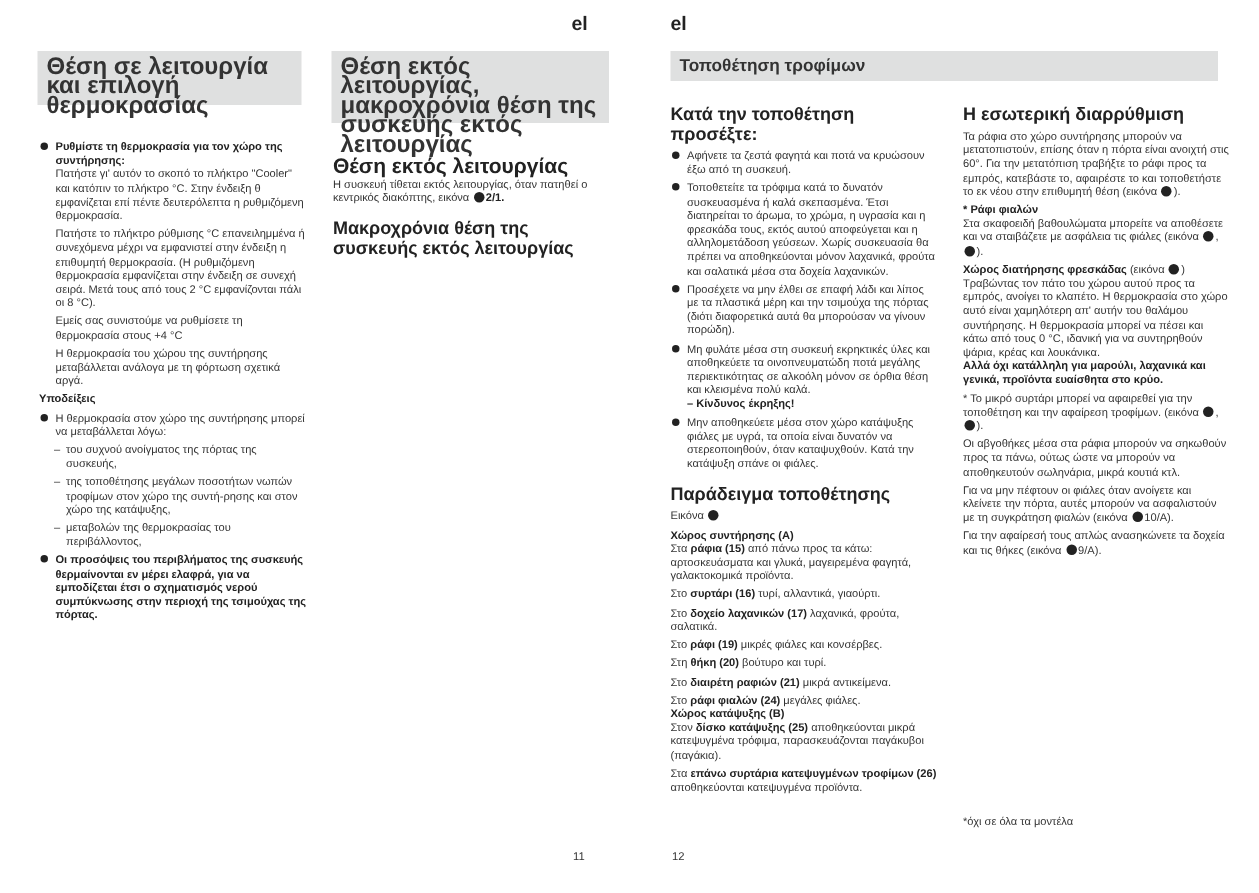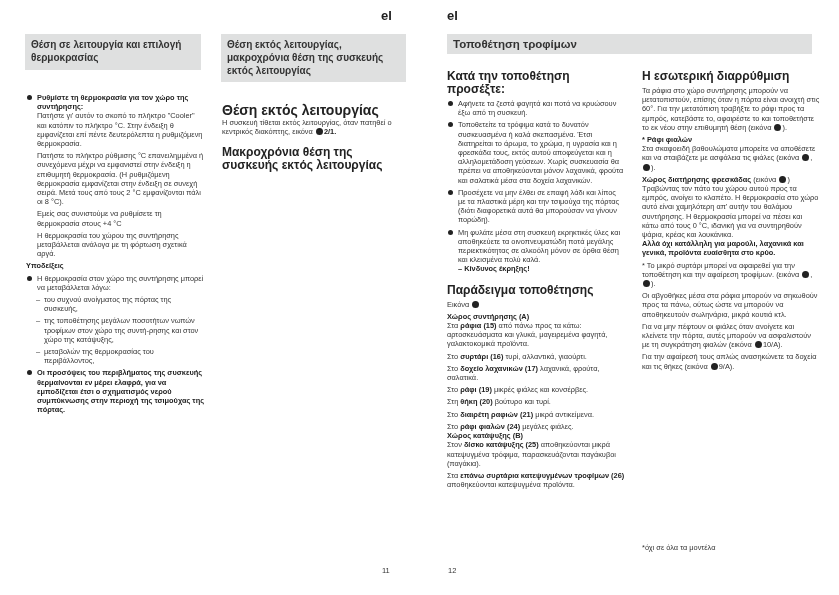--- a/index.html
+++ b/index.html
@@ -1,18 +1,18 @@
 <!DOCTYPE html>
 <html><head>
 <meta charset="utf-8">
 <style>
   html,body{margin:0;padding:0;background:#fff;}
   body{width:839px;height:595px;position:relative;overflow:hidden;font-family:"Liberation Sans",sans-serif;color:#222;}
   .lang{position:absolute;top:8px;font-size:13px;font-weight:bold;color:#222;}
-  .hdr{position:absolute;background:#dfe0e0;font-weight:bold;color:#333;font-size:10px;line-height:13px;padding:4px 6px;box-sizing:border-box;}
+  .hdr{position:absolute;background:#dfe0e0;font-weight:bold;color:#333;font-size:16px;line-height:13px;padding:4px 6px;box-sizing:border-box;}
   .col{position:absolute;font-size:7.4px;line-height:9.2px;color:#333;}
   .col p{margin:0 0 3px 0;}
   .bul{position:relative;padding-left:11px;margin:0 0 3px 0;}
   .bul::before{content:"";position:absolute;left:1px;top:2px;width:5px;height:5px;border-radius:50%;background:#222;}
   .dash{position:relative;padding-left:18px;margin:0 0 3px 0;}
   .dash::before{content:"–";position:absolute;left:10px;top:0;}
   .ind{padding-left:11px;margin:0 0 3px 0;}
   .h2{font-size:12px;font-weight:bold;line-height:13px;color:#222;margin:6px 0 3px 0;}
   .h2b{font-size:14px;font-weight:bold;line-height:12px;color:#222;margin:4px 0 2px 0;}
   b{color:#222;}
@@ -56,20 +56,21 @@
 
 <div class="hdr" style="left:447px;top:34px;width:365px;height:20px;font-size:11.5px;">Τοποθέτηση τροφίμων</div>
 
 <div class="col" style="left:447px;top:64px;width:178px;">
   <div class="h2">Κατά την τοποθέτηση προσέξτε:</div>
   <div class="bul">Αφήνετε τα ζεστά φαγητά και ποτά να κρυώσουν έξω από τη συσκευή.</div>
   <div class="bul">Τοποθετείτε τα τρόφιμα κατά το δυνατόν συσκευασμένα ή καλά σκεπασμένα. Έτσι διατηρείται το άρωμα, το χρώμα, η υγρασία και η φρεσκάδα τους, εκτός αυτού αποφεύγεται και η αλληλομετάδοση γεύσεων. Χωρίς συσκευασία θα πρέπει να αποθηκεύονται μόνον λαχανικά, φρούτα και σαλατικά μέσα στα δοχεία λαχανικών.</div>
   <div class="bul">Προσέχετε να μην έλθει σε επαφή λάδι και λίπος με τα πλαστικά μέρη και την τσιμούχα της πόρτας (διότι διαφορετικά αυτά θα μπορούσαν να γίνουν πορώδη).</div>
   <div class="bul" style="margin-bottom:0;">Μη φυλάτε μέσα στη συσκευή εκρηκτικές ύλες και αποθηκεύετε τα οινοπνευματώδη ποτά μεγάλης περιεκτικότητας σε αλκοόλη μόνον σε όρθια θέση και κλεισμένα πολύ καλά.</div>
   <p class="ind"><b>– Κίνδυνος έκρηξης!</b></p>
+  <div class="bul">Μην αποθηκεύετε μέσα στον χώρο κατάψυξης φιάλες με υγρά, τα οποία είναι δυνατόν να στερεοποιηθούν, όταν καταψυχθούν. Κατά την κατάψυξη σπάνε οι φιάλες.</div>
   <div class="h2" style="margin-top:10px;">Παράδειγμα τοποθέτησης</div>
   <p><span>Εικόνα</span> <span class="fig"></span></p>
   <p><b>Χώρος συντήρησης (A)</b><br>
   <span>Στα </span><b>ράφια (15)</b><span> από πάνω προς τα κάτω: αρτοσκευάσματα και γλυκά, μαγειρεμένα φαγητά, γαλακτοκομικά προϊόντα.</span></p>
   <p><span>Στο </span><b>συρτάρι (16)</b><span> τυρί, αλλαντικά, γιαούρτι.</span></p>
   <p><span>Στο </span><b>δοχείο λαχανικών (17)</b><span> λαχανικά, φρούτα, σαλατικά.</span></p>
   <p><span>Στο </span><b>ράφι (19)</b><span> μικρές φιάλες και κονσέρβες.</span></p>
   <p><span>Στη </span><b>θήκη (20)</b><span> βούτυρο και τυρί.</span></p>
   <p><span>Στο </span><b>διαιρέτη ραφιών (21)</b><span> μικρά αντικείμενα.</span></p>
   <p style="margin-bottom:0;"><span>Στο </span><b>ράφι φιαλών (24)</b><span> μεγάλες φιάλες.</span></p>

